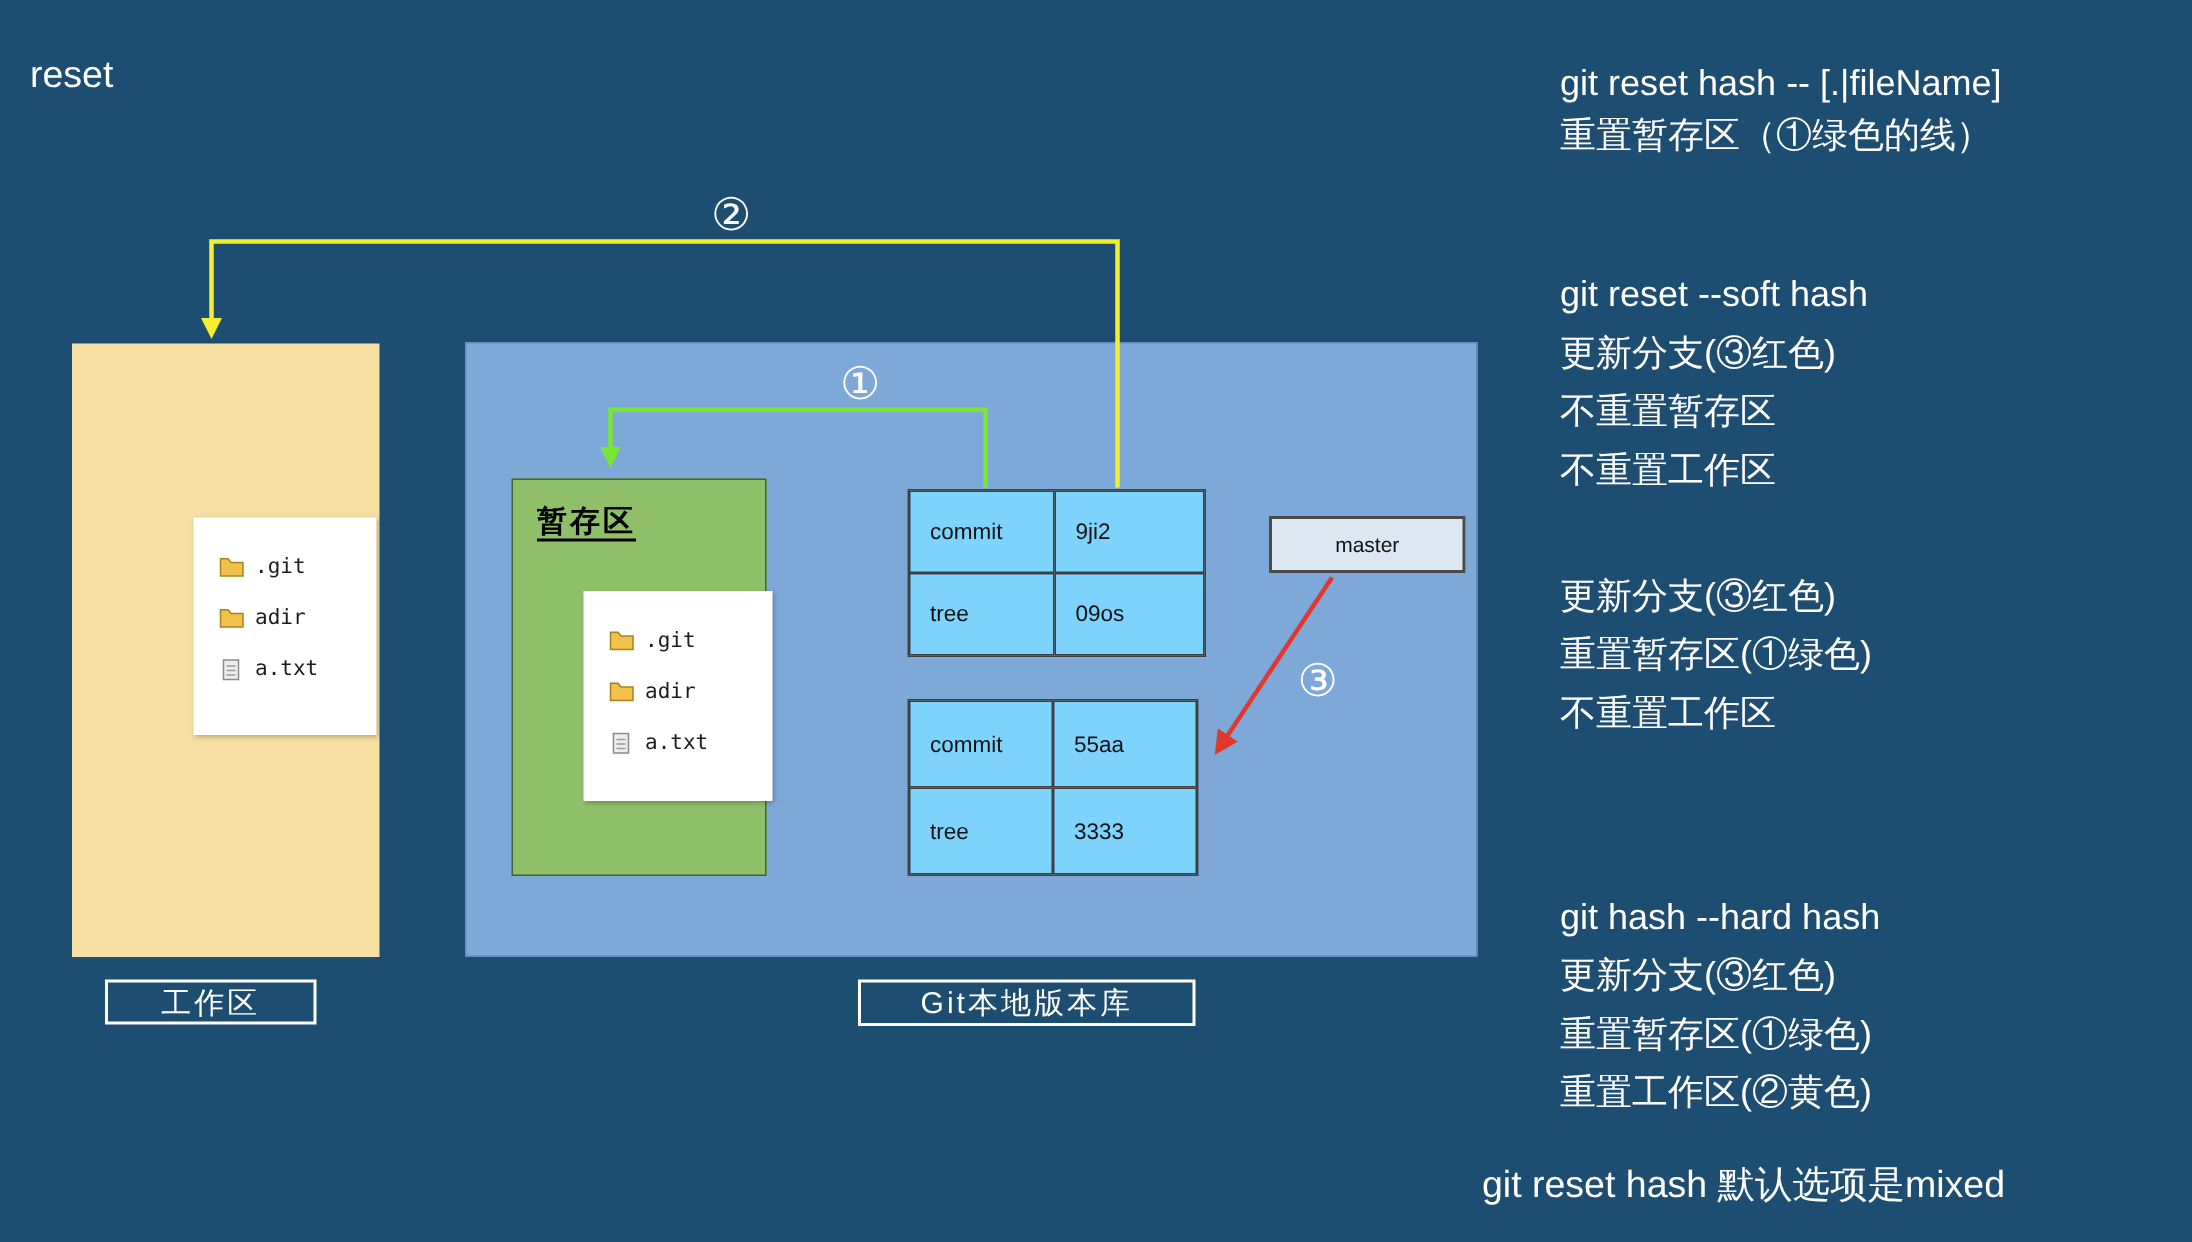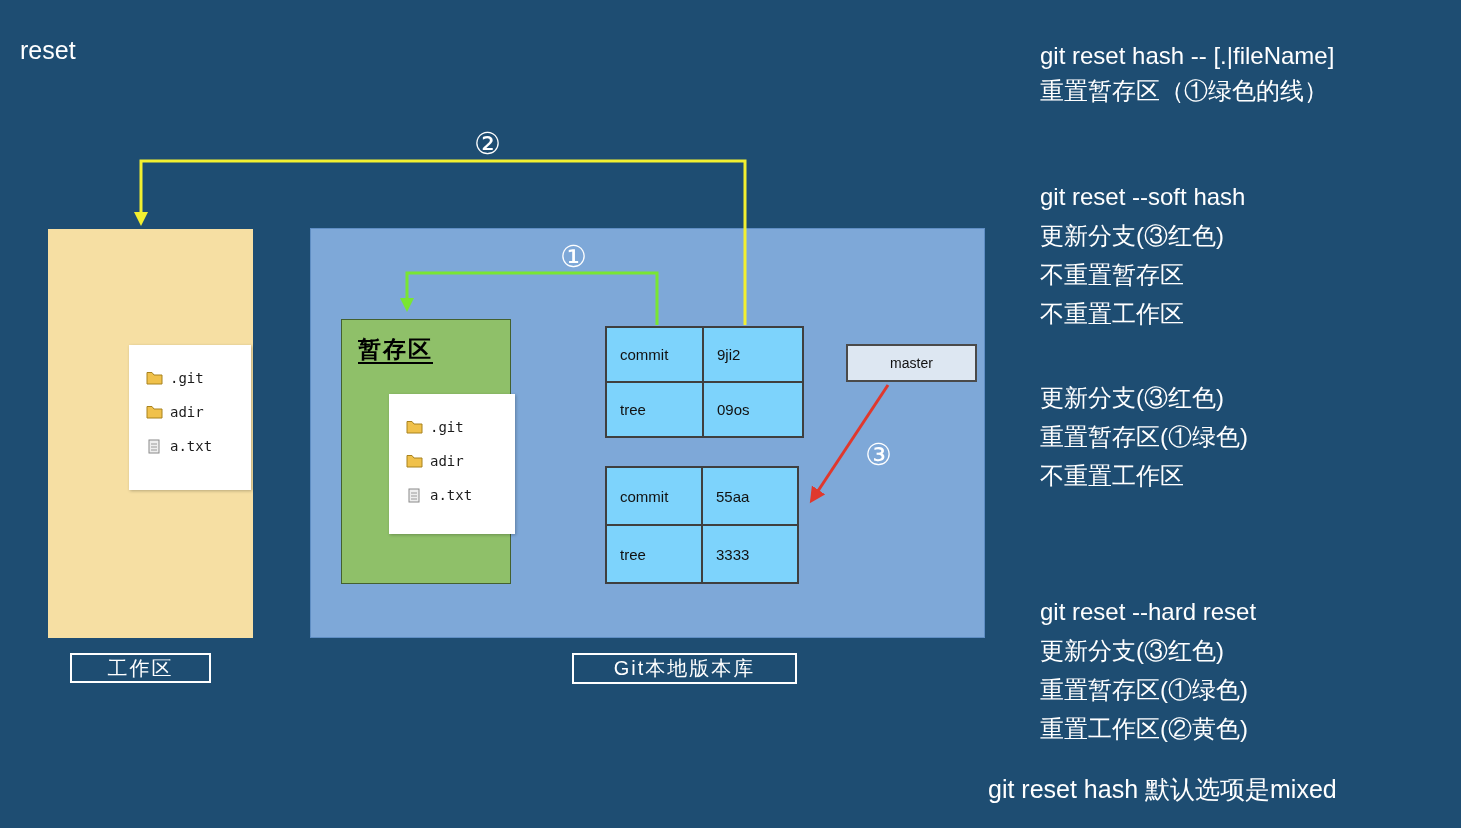--- a/index.html
+++ b/index.html
@@ -57,21 +57,21 @@
     background: #7ea8d8;
     border: 1px solid #5f8ec4;
   }
   #staging-box {
     left: 30px; top: 90px; width: 170px; height: 265px;
     background: #8fc069;
     border: 1px solid #44612f;
   }
   #staging-title {
     left: 16px; top: 14px;
-    color: #000000; font-size: 23px; font-weight: 600;
+    color: #000000; font-size: 20px; font-weight: 600;
     letter-spacing: 2px;
     text-decoration: underline;
     text-underline-offset: 5px;
     text-align: center;
   }
   #staging-files { left: 8px; top: 74px; width: 126px; height: 140px; }
 
   
   .kv-table {
     display: grid;
@@ -245,21 +245,21 @@
     <div>不重置工作区</div>
   </div>
 
   <div class="abs note" id="note-2">
     <div>更新分支(③红色)</div>
     <div>重置暂存区(①绿色)</div>
     <div>不重置工作区</div>
   </div>
 
   <div class="abs note" id="note-3">
-    <div>git reset --hard reset</div>
+    <div>git hash --hard hash</div>
     <div>更新分支(③红色)</div>
     <div>重置暂存区(①绿色)</div>
     <div>重置工作区(②黄色)</div>
   </div>
 
   <div class="abs" id="footer-note">git reset hash 默认选项是mixed</div>
 
 </div>
 
 </body></html>

